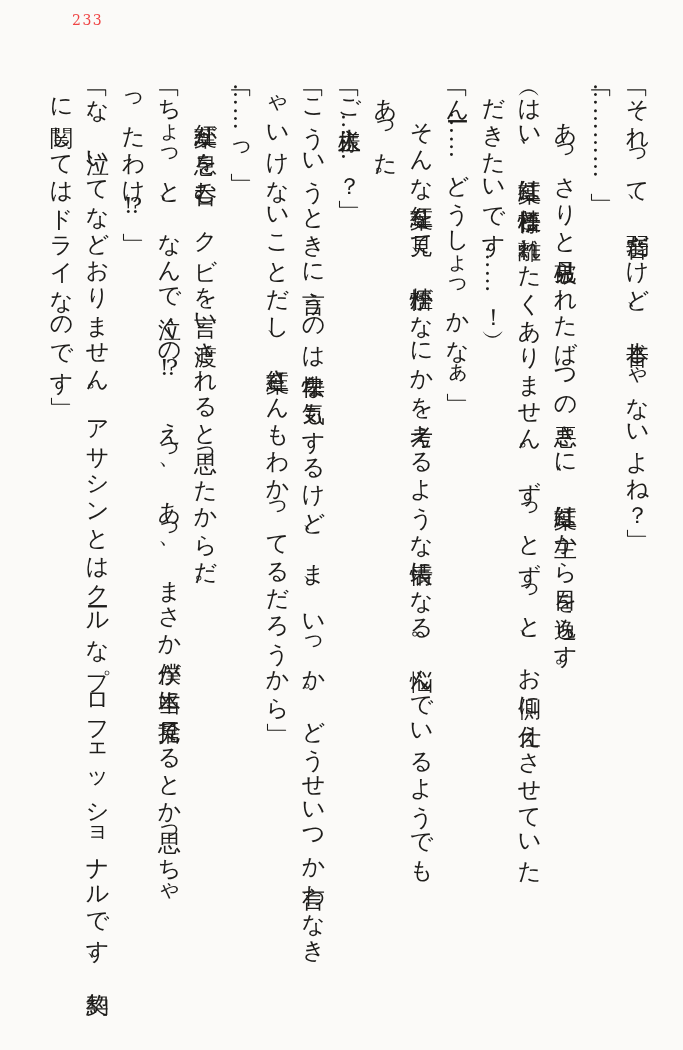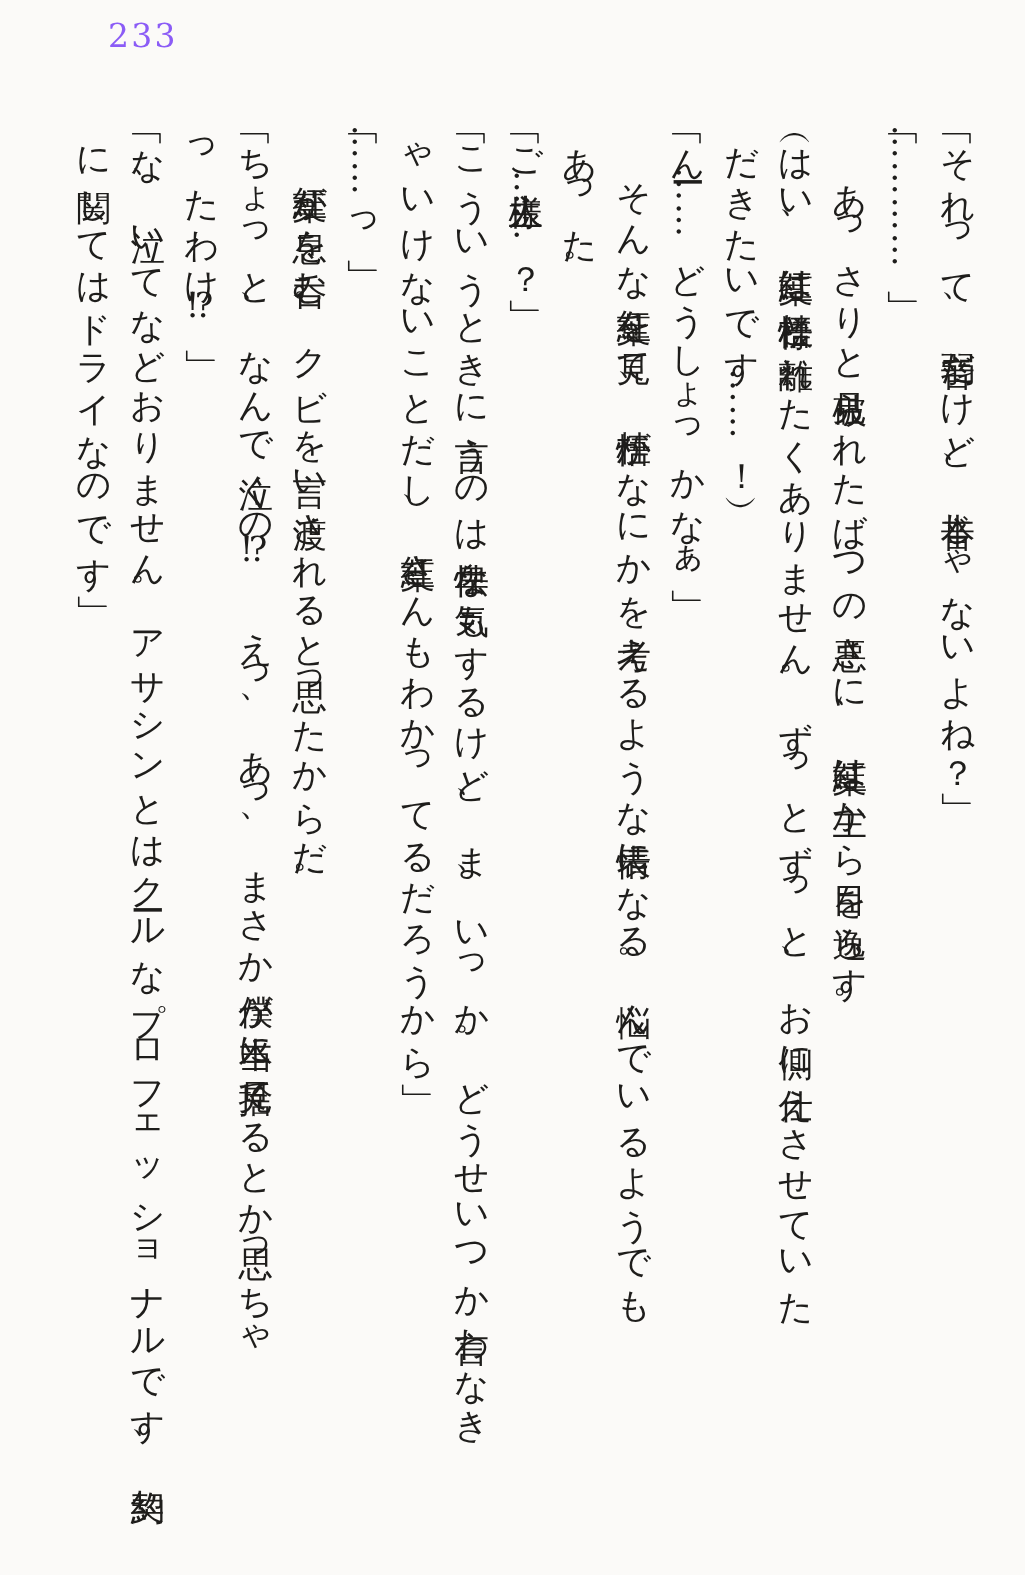--- a/index.html
+++ b/index.html
@@ -12,23 +12,23 @@
     height: 1050px;
     background: #fbfaf8;
     color: #1e1d1b;
     font-family: "DejaVu Serif", "Liberation Serif", serif;
     overflow: hidden;
   }
   .page-number {
     position: absolute;
     top: 12px;
     left: 72px;
-    font-size: 22px;
+    font-size: 14px;
     letter-spacing: 1.5px;
-    color: #8b5cf6;
+    color: #ef4444;
   }
   .text-block {
     position: absolute;
     top: 82px;
     right: 27px;
     height: 926px;
     writing-mode: vertical-rl;
     text-orientation: mixed;
     font-size: 23px;
     line-height: 36px;

